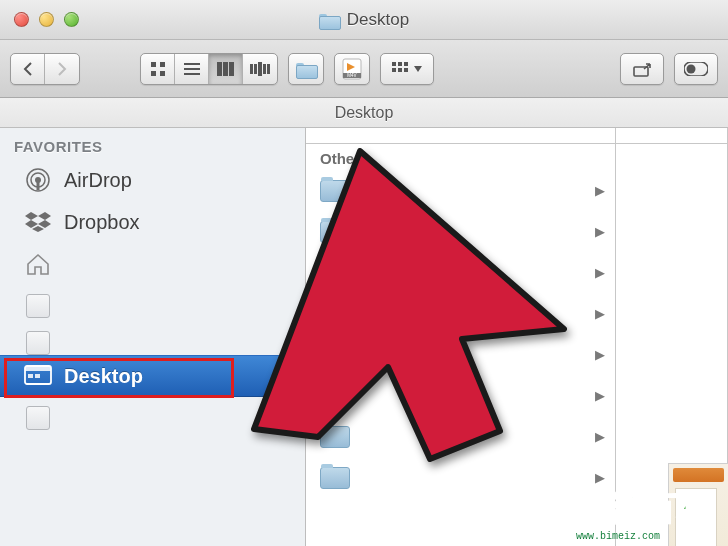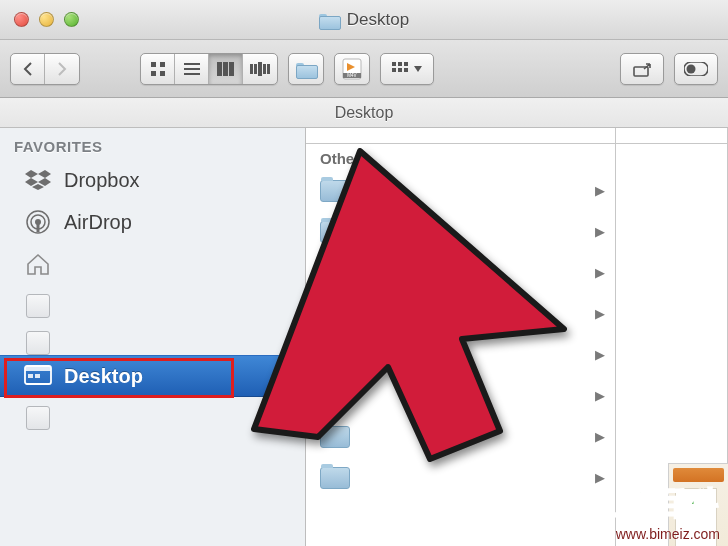--- a/index.html
+++ b/index.html
@@ -152,26 +152,26 @@
 
   
   .arrow-wrap {
     position:absolute; left:210px; top:135px; width:380px; height:340px;
     pointer-events:none; z-index:50;
   }
   .arrow-wrap svg { width:100%; height:100%; filter: drop-shadow(3px 5px 4px rgba(0,0,0,.45)); }
 
   
   .watermark {
-    position:absolute; right:8px; bottom:4px; z-index:60;
-    font-family: Liberation Sans, sans-serif; text-align:right;
+    position:absolute; right:16px; bottom:4px; z-index:60;
+    font-family: Liberation Mono, monospace; 
   }
   .wm-main { font-size:32px; font-weight:900; color:#39a939;
     -webkit-text-stroke: 2px #fff; letter-spacing:2px; }
-  .wm-sub { font-size:14px; color:#7f1d1d; text-shadow:0 0 2px #fff; }
+  .wm-sub { font-size:10px; color:#15803d; text-shadow:0 0 2px #fff; }
 
   
   .peek {
     position:absolute; right:0; top:335px; width:60px; height:120px;
     border:1px solid #cfcfcf; border-right:none;
     background:linear-gradient(#f6f0e5,#f0e8d4);
     z-index:10;
   }
   .peek::before{
     content:""; position:absolute; left:4px; top:4px; right:4px; height:14px;
@@ -296,37 +296,37 @@
   <span>Desktop</span>
 </div>
 
 <div class="content">
 
   <div class="sidebar">
     <div class="section-hdr">FAVORITES</div>
 
     <div class="sb-item">
       <span class="sb-icon">
-        <svg width="26" height="24" viewBox="0 0 26 24">
-            <path d="M6 2 L13 6 L6 10 L0 6 Z M20 2 L26 6 L20 10 L13 6 Z M6 10 L13 14 L6 18 L0 14 Z M20 10 L26 14 L20 18 L13 14 Z M7 19 L13 22 L19 19 L13 16 Z" fill="#6e6e6e"></path>
-          </svg>
-      </span>
-      <span>Dropbox</span>
-    </div>
-
-    <div class="sb-item">
-      <span class="sb-icon">
         <svg width="26" height="26" viewBox="0 0 26 26">
             <circle cx="13" cy="13" r="11" fill="none" stroke="#6e6e6e" stroke-width="1.5"></circle>
             <circle cx="13" cy="13" r="7" fill="none" stroke="#6e6e6e" stroke-width="1.5"></circle>
             <circle cx="13" cy="13" r="3" fill="#6e6e6e"></circle>
             <rect x="11.5" y="13" width="3" height="10" fill="#6e6e6e"></rect>
           </svg>
       </span>
       <span>AirDrop</span>
+    </div>
+
+    <div class="sb-item">
+      <span class="sb-icon">
+        <svg width="26" height="24" viewBox="0 0 26 24">
+            <path d="M6 2 L13 6 L6 10 L0 6 Z M20 2 L26 6 L20 10 L13 6 Z M6 10 L13 14 L6 18 L0 14 Z M20 10 L26 14 L20 18 L13 14 Z M7 19 L13 22 L19 19 L13 16 Z" fill="#6e6e6e"></path>
+          </svg>
+      </span>
+      <span>Dropbox</span>
     </div>
 
     <div class="sb-item">
       <span class="sb-icon">
         <svg width="26" height="24" viewBox="0 0 26 24">
             <path d="M3 12 L13 3 L23 12 L23 22 L16 22 L16 15 L10 15 L10 22 L3 22 Z" fill="none" stroke="#8b8b8b" stroke-width="1.6"></path>
           </svg>
       </span>
       <span></span>
     </div>

